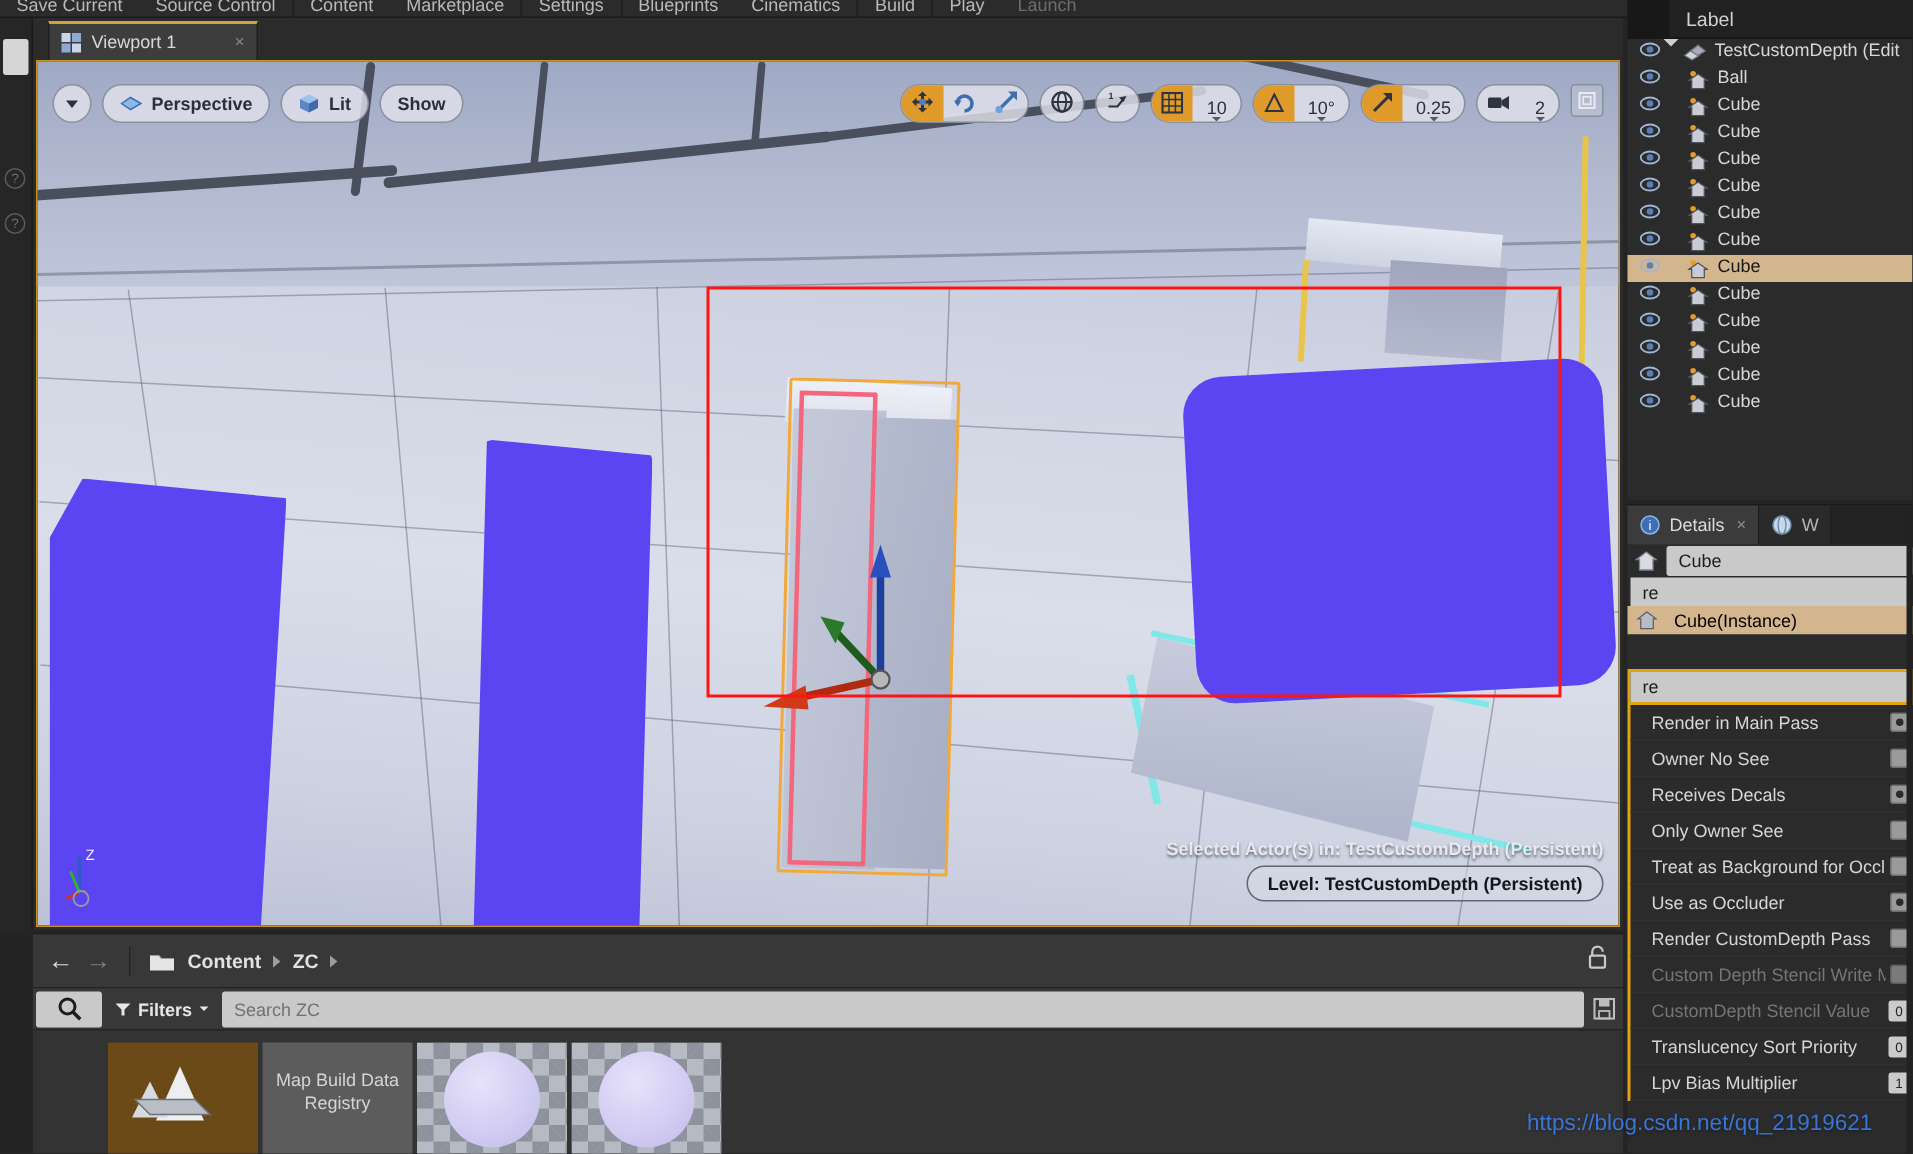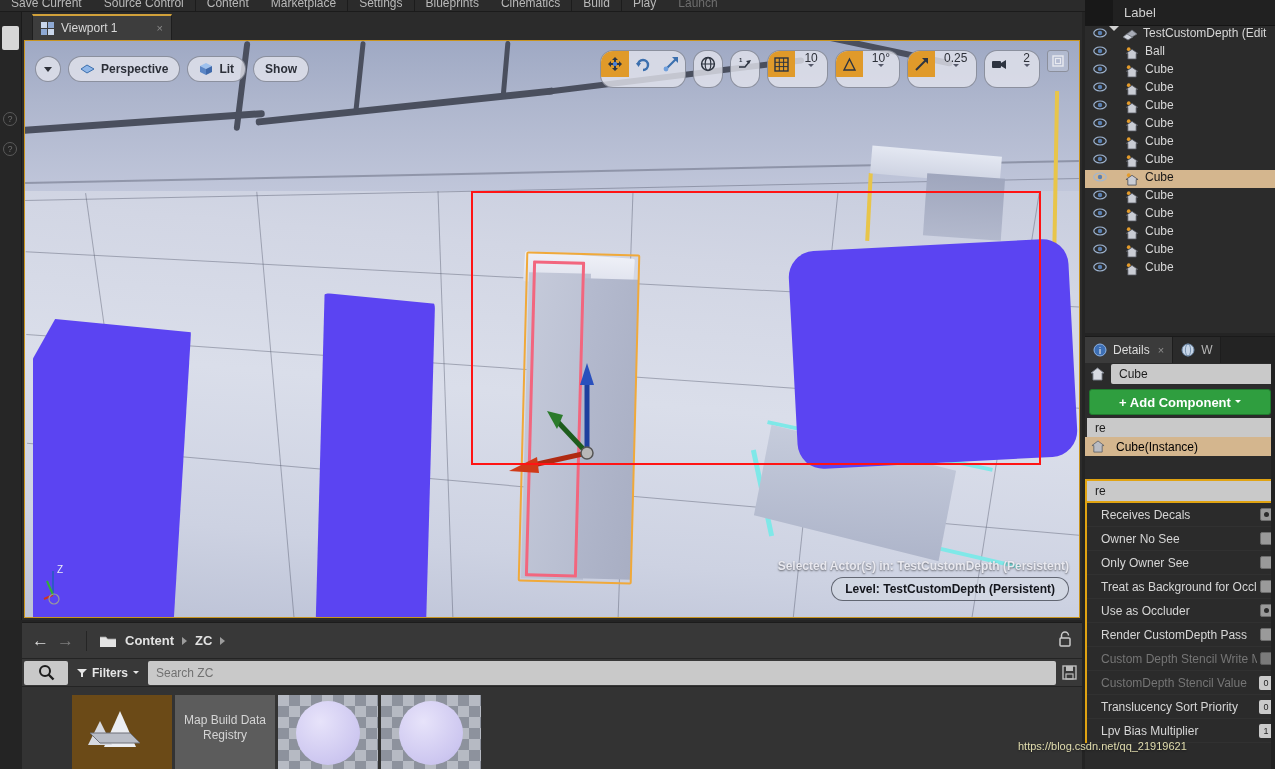--- a/index.html
+++ b/index.html
@@ -107,21 +107,21 @@
     position: absolute; left: 446px; top: 150px; width: 570px; height: 274px;
     border: 2px solid #ff1414;
   }
 
   
   .vp-toolbar {
     position: absolute; left: 10px; top: 14px; right: 10px; height: 28px;
     display: flex; align-items: center; gap: 7px;
   }
   .tb-group {
-    display: flex; align-items: flex-start; height: 38px;
+    display: flex; align-items: flex-end; height: 26px;
     background: rgba(226,228,236,0.80);
     border: 1px solid rgba(90,95,110,0.6); border-radius: 13px;
     overflow: hidden;
   }
   .tb-btn {
     height: 26px; min-width: 26px; padding: 0 6px;
     display: flex; align-items: center; justify-content: center; gap: 4px;
     color: #30333c; font-size: 12px; font-weight: bold;
   }
   .tb-btn.on { background: #e09a2a; }
@@ -342,21 +342,21 @@
     width: 15px; height: 14px; background: #cacaca; border-radius: 2px;
     color: #222; font-size: 9px; display: flex; align-items: center; justify-content: center;
   }
   .rcol-scroll {
     position: absolute; right: 0; top: 0; width: 4px; height: 100%;
     background: #222;
   }
 
   .watermark {
     position: absolute; left: 1018px; top: 740px;
-    color: #fef9c3; font-size: 11px; opacity: 0.85;
+    color: #3b82f6; font-size: 15px; opacity: 0.85;
     text-shadow: 0 1px 2px rgba(0,0,0,0.5);
     white-space: nowrap; pointer-events: none;
   }
 </style>
 </head>
 <body>
 
 <div id="app">
 
   <div class="menubar">
@@ -942,55 +942,57 @@
 
     <div class="det-namerow">
       <span style="width:20px; display:flex; align-items:center; justify-content:center;">
         <svg width="15" height="14" viewBox="0 0 15 14">
           <polygon points="7.5,1 14,6 12,6 12,13 3,13 3,6 1,6" fill="#d8dbe2" stroke="#7e838e" stroke-width="0.9"></polygon>
         </svg>
       </span>
       <div class="det-namefield">Cube</div>
     </div>
 
-    <div class="addcomp">
-      <span>+ Add Component</span>
-      <span class="tb-caret" style="border-top-color:#ffffff;"></span>
-    </div>
 
     <div class="comp-search">re</div>
 
     <div class="comp-row">
       <span class="ol-icon">
         <svg width="14" height="13" viewBox="0 0 15 14">
           <polygon points="7.5,1 14,6 12,6 12,13 3,13 3,6 1,6" fill="#b9bcc4" stroke="#5d6068" stroke-width="0.9"></polygon>
         </svg>
       </span>
       <span class="ol-label">Cube(Instance)</span>
     </div>
     <div class="comp-gap"></div>
 
     <div class="prop-search-wrap">
       <div class="prop-search">re</div>
     </div>
 
     <div class="prop-list" id="prop-list">
         <div class="prop-row">
-          <span class="prop-label">Receives Decals</span>
+          <span class="prop-label">Render in Main Pass</span>
           <span class="prop-ctl">
             <span class="chk on"></span>
           </span>
         </div>
         <div class="prop-row">
           <span class="prop-label">Owner No See</span>
           <span class="prop-ctl">
             <span class="chk"></span>
           </span>
         </div>
         <div class="prop-row">
+          <span class="prop-label">Receives Decals</span>
+          <span class="prop-ctl">
+            <span class="chk on"></span>
+          </span>
+        </div>
+        <div class="prop-row">
           <span class="prop-label">Only Owner See</span>
           <span class="prop-ctl">
             <span class="chk"></span>
           </span>
         </div>
         <div class="prop-row">
           <span class="prop-label">Treat as Background for Occlusi</span>
           <span class="prop-ctl">
             <span class="chk"></span>
           </span>

